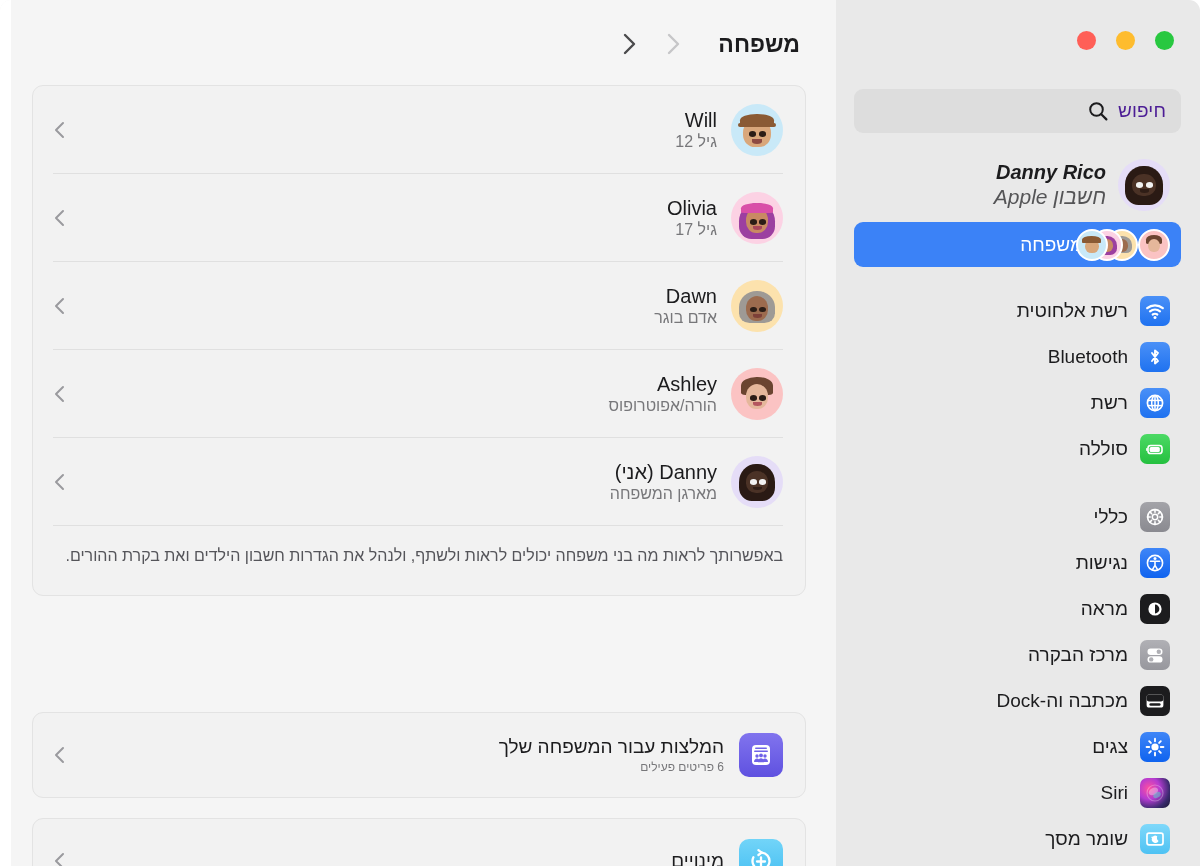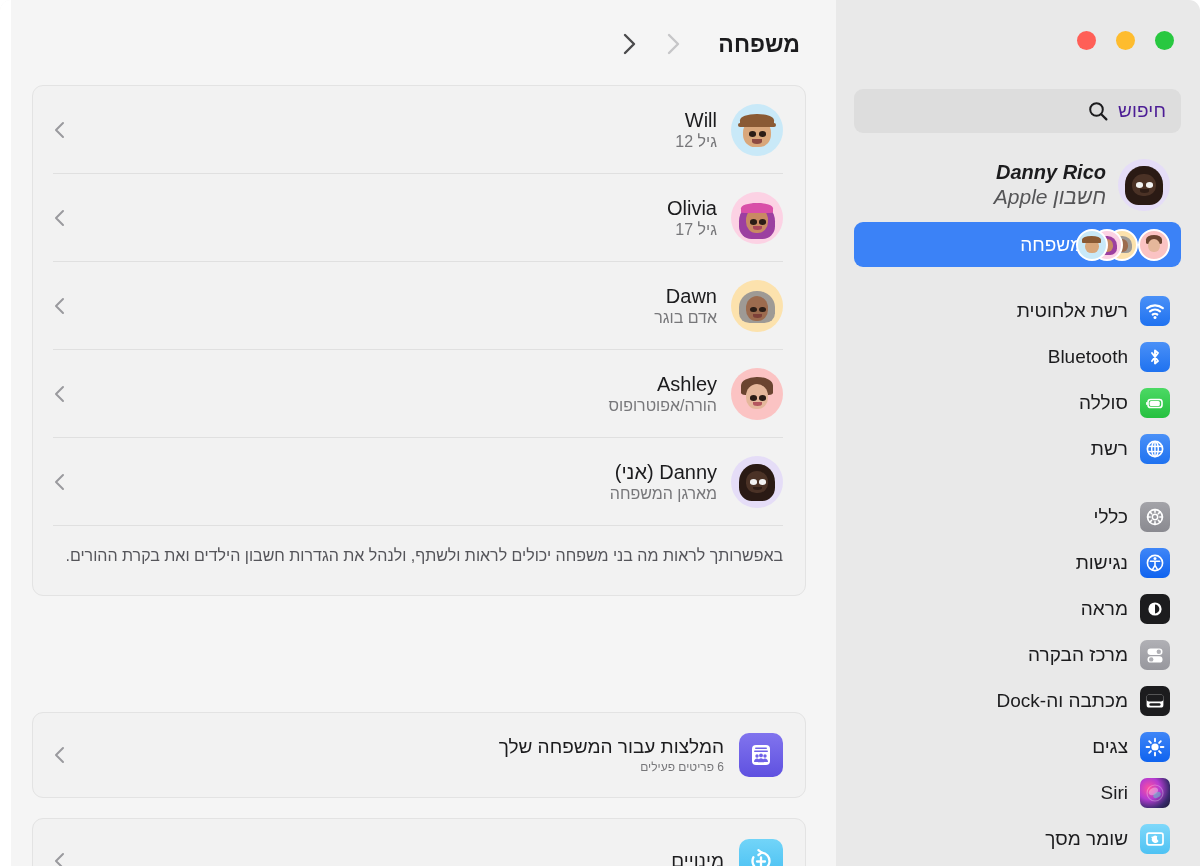--- a/index.html
+++ b/index.html
@@ -519,41 +519,41 @@
       <div class="nav-item">
         <span class="nav-icon" style="background:linear-gradient(#4a90f7,#1f72f0)">
           <svg width="22" height="22" viewBox="0 0 22 22" aria-hidden="true">
             <path d="M8 7l6 8-3 2.5V4.5L14 7l-6 8" fill="none" stroke="#fff" stroke-width="1.9" stroke-linecap="round" stroke-linejoin="round"></path>
           </svg>
         </span>
         <span class="nav-label">Bluetooth</span>
       </div>
 
       <div class="nav-item">
-        <span class="nav-icon" style="background:linear-gradient(#4cd964,#25c03f)">
-          <svg width="24" height="24" viewBox="0 0 24 24" aria-hidden="true">
-            <rect x="5" y="8.5" width="14" height="8" rx="2.6" fill="none" stroke="#fff" stroke-width="1.6"></rect>
-            <rect x="6.6" y="10" width="10.2" height="5" rx="1.5" fill="#fff"></rect>
-            <rect x="3.1" y="11" width="1.6" height="3" rx="0.7" fill="#fff"></rect>
-          </svg>
-        </span>
-        <span class="nav-label">סוללה</span>
-      </div>
-
-      <div class="nav-item">
         <span class="nav-icon" style="background:linear-gradient(#4a90f7,#1f72f0)">
           <svg width="22" height="22" viewBox="0 0 22 22" aria-hidden="true">
             <circle cx="11" cy="11" r="7.6" fill="none" stroke="#fff" stroke-width="1.7"></circle>
             <ellipse cx="11" cy="11" rx="3.3" ry="7.6" fill="none" stroke="#fff" stroke-width="1.5"></ellipse>
             <line x1="3.6" y1="8.4" x2="18.4" y2="8.4" stroke="#fff" stroke-width="1.5"></line>
             <line x1="3.6" y1="13.6" x2="18.4" y2="13.6" stroke="#fff" stroke-width="1.5"></line>
             <line x1="11" y1="3.4" x2="11" y2="18.6" stroke="#fff" stroke-width="1.5"></line>
           </svg>
         </span>
         <span class="nav-label">רשת</span>
+      </div>
+
+      <div class="nav-item">
+        <span class="nav-icon" style="background:linear-gradient(#4cd964,#25c03f)">
+          <svg width="24" height="24" viewBox="0 0 24 24" aria-hidden="true">
+            <rect x="5" y="8.5" width="14" height="8" rx="2.6" fill="none" stroke="#fff" stroke-width="1.6"></rect>
+            <rect x="6.6" y="10" width="10.2" height="5" rx="1.5" fill="#fff"></rect>
+            <rect x="3.1" y="11" width="1.6" height="3" rx="0.7" fill="#fff"></rect>
+          </svg>
+        </span>
+        <span class="nav-label">סוללה</span>
       </div>
 
       <div class="nav-gap"></div>
 
       <div class="nav-item">
         <span class="nav-icon" style="background:linear-gradient(#a3a3a8,#8a8a90)">
           <svg width="22" height="22" viewBox="0 0 22 22" aria-hidden="true">
             <circle cx="11" cy="11" r="7.4" fill="none" stroke="#fff" stroke-width="1.7"></circle>
             <circle cx="11" cy="11" r="2.7" fill="none" stroke="#fff" stroke-width="1.5"></circle>
             <g stroke="#fff" stroke-width="1.6" stroke-linecap="round">

